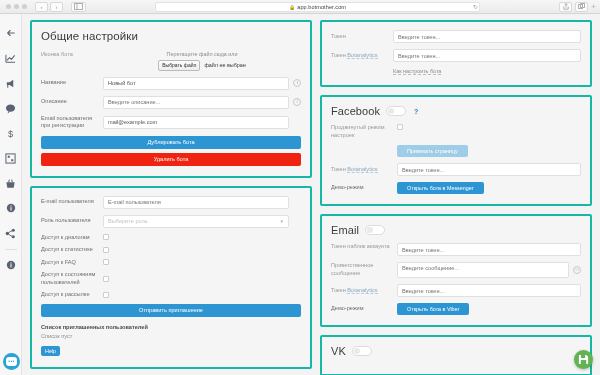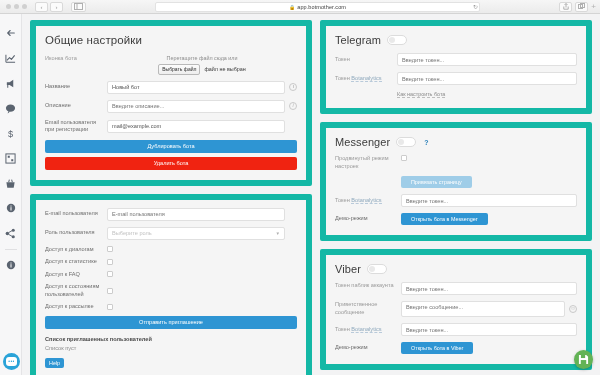--- a/index.html
+++ b/index.html
@@ -78,21 +78,21 @@
     flex: 1; display: flex; gap: 8px;
     padding: 6px 8px 0 8px;
     overflow: hidden;
   }
   .col { display: flex; flex-direction: column; gap: 8px; }
   .col-left { width: 282px; flex: 0 0 282px; }
   .col-right { flex: 1; }
 
   .card {
     background: #f5f5f5;
-    border: 6px solid #14b8a6;
+    border: 2px solid #14b8a6;
     border-radius: 2px;
     padding: 8px 9px 10px 9px;
   }
   .card-title {
     font-size: 11.5px; font-weight: 400; color: #3c3c3c;
     margin-bottom: 9px; letter-spacing: .1px;
   }
   .card-title-row { display: flex; align-items: center; gap: 6px; margin-bottom: 7px; }
   .card-title-row .card-title { margin-bottom: 0; font-size: 11px; }
 
@@ -430,24 +430,20 @@
         <div class="list-title">Список приглашенных пользователей</div>
         <div class="list-empty">Список пуст</div>
         <div class="help-btn">Help</div>
       </div>
       <div class="pad-bottom"></div>
     </div>
 
     <div class="col col-right">
 
       <div class="card">
-        <div class="card-title-row">
-          <div class="card-title">Telegram</div>
-          <div class="toggle"></div>
-        </div>
         <div class="row">
           <div class="lbl">Токен</div>
           <div class="fld">
             <input class="txt ph" placeholder="Введите токен..." style="">
           </div>
         </div>
         <div class="row">
           <div class="lbl"><span>Токен </span><span class="link-in-label">Botanalytics</span></div>
           <div class="fld">
             <input class="txt ph" placeholder="Введите токен..." style="">
@@ -456,21 +452,21 @@
         <div class="row" style="margin-bottom:0">
           <div class="lbl"></div>
           <div class="fld">
               <span class="link-dash">Как настроить бота</span>
             </div>
         </div>
       </div>
 
       <div class="card">
         <div class="card-title-row">
-          <div class="card-title">Messenger</div>
+          <div class="card-title">Facebook</div>
           <div class="toggle"></div>
           <div class="help-q">?</div>
         </div>
         <div class="row top">
           <div class="lbl lbl-wide">Продвинутый режим настроек</div>
           <div class="fld">
               <div class="cb"></div>
             </div>
         </div>
         <div class="row">
@@ -488,21 +484,21 @@
         <div class="row" style="margin-bottom:0">
           <div class="lbl lbl-wide dark">Демо-режим</div>
           <div class="fld">
               <button class="btn btn-blue btn-inline">Открыть бота в Messenger</button>
             </div>
         </div>
       </div>
 
       <div class="card">
         <div class="card-title-row">
-          <div class="card-title">Viber</div>
+          <div class="card-title">Email</div>
           <div class="toggle"></div>
         </div>
         <div class="row top">
           <div class="lbl lbl-wide">Токен паблик аккаунта</div>
           <div class="fld">
               <input class="txt ph" placeholder="Введите токен..." style="">
             </div>
         </div>
         <div class="row top">
           <div class="lbl lbl-wide">Приветственное сообщение</div>

